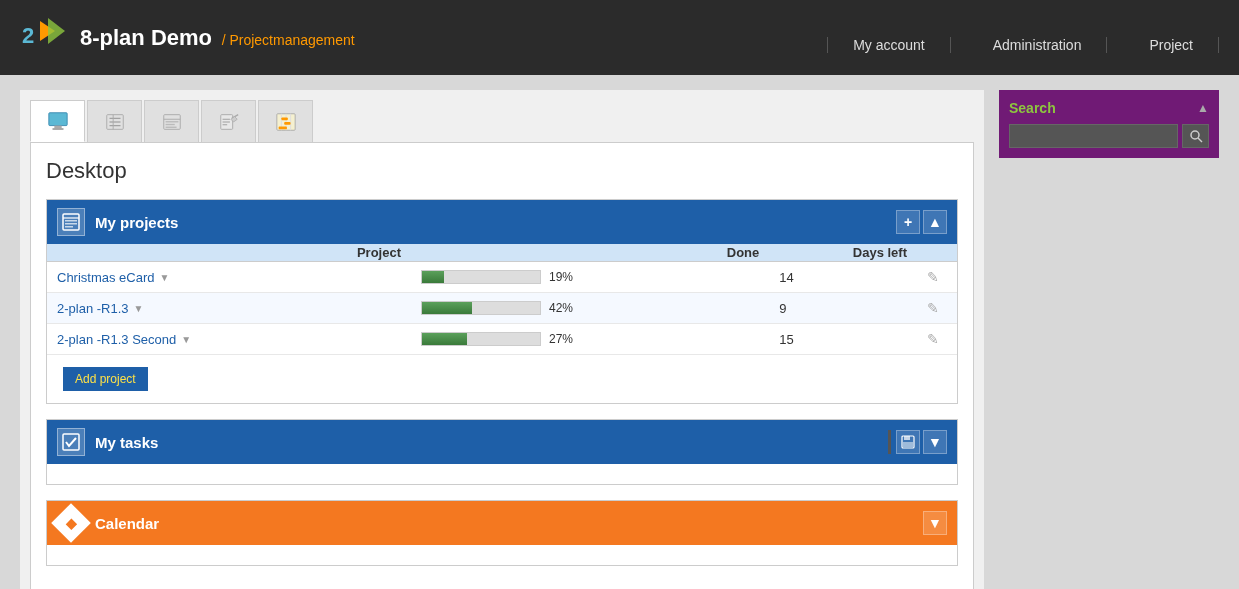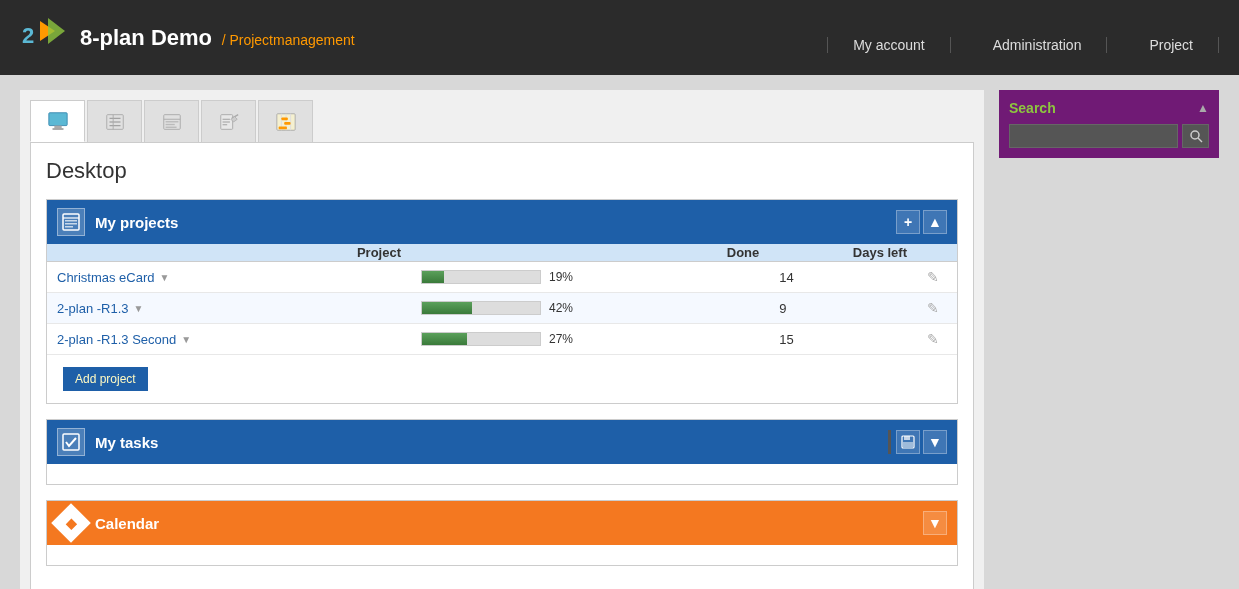--- a/index.html
+++ b/index.html
@@ -195,21 +195,21 @@
       color: #333;
       font-size: 12px;
       min-width: 32px;
     }
 
     .days-left { color: #333; margin-top: 20px; }
     .edit-icon { color: #aaa; cursor: pointer; font-size: 14px; }
 
     .add-project-btn {
       background: #1e5fa8;
-      color: #fef9c3;
+      color: #fde047;
       padding: 5px 12px;
       border: none;
       cursor: pointer;
       font-size: 12px;
       margin: 8px 10px;
       display: inline-block;
     }
 
     .dropdown-arrow {
       color: #999;

